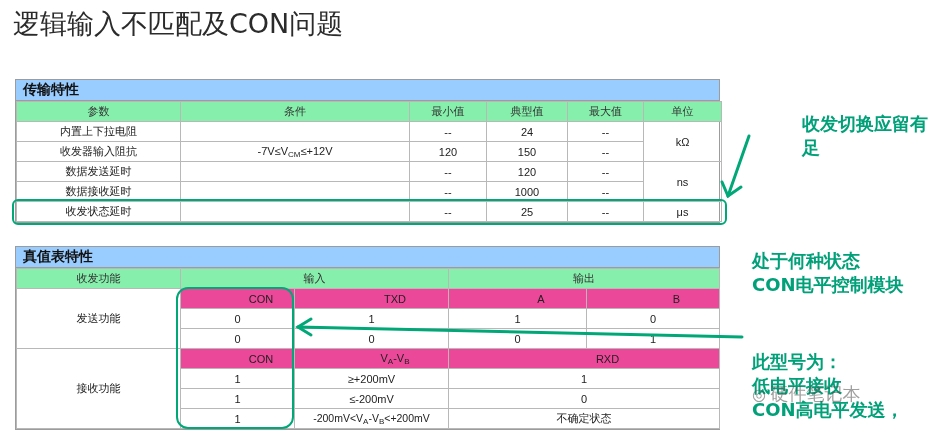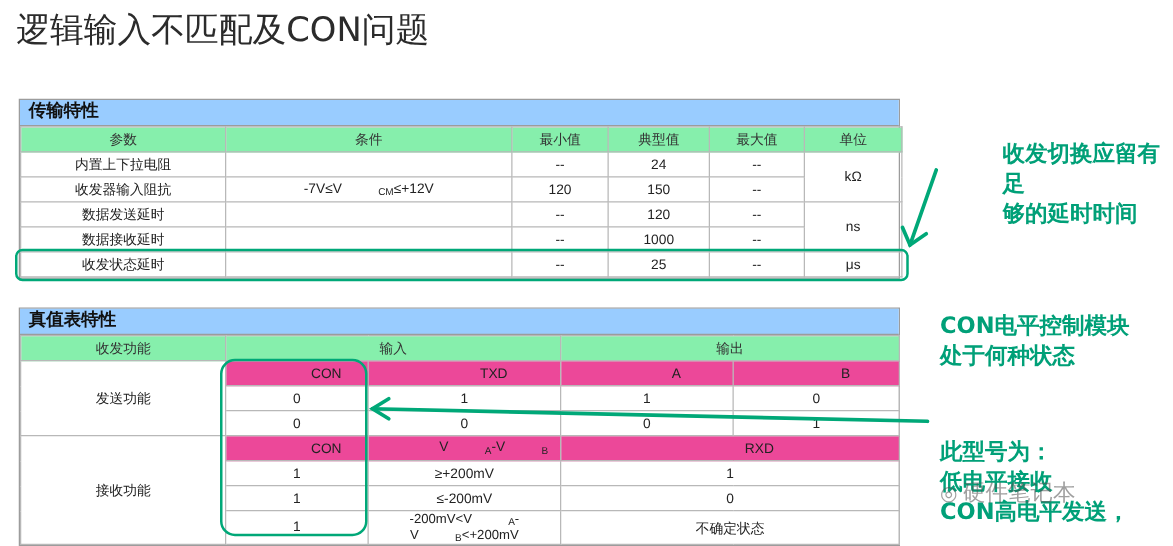--- a/index.html
+++ b/index.html
@@ -25,21 +25,21 @@
     font-family:Liberation Serif, serif;
   }
   table { border-collapse:collapse; width:100%; table-layout:fixed; }
   td {
     border:1px solid #b8b8b8; height:19px; padding:0;
     text-align:center; font-size:11px; color:#222;
     font-family:"Liberation Sans", sans-serif;
   }
   tr.hdr td { background:#86efac; color:#333; }
   td.sub { background:#ec4899;padding-left:47px; }
-  sub { font-size:8px; vertical-align:-2px;margin-left:29px; }
+  sub { font-size:8px; vertical-align:-2px; }
   .note {
     position:absolute; color:#00a078; font-weight:bold;
     font-size:18px; line-height:24px;
     font-family:"DejaVu Sans", sans-serif;
   }
   .hl-box {
     position:absolute; border:2.5px solid #00a878; border-radius:6px;
     box-sizing:border-box;
   }
   svg.overlay { position:absolute; left:0; top:0; }
@@ -184,25 +184,24 @@
     <polyline points="722,182 728,196 741,187"></polyline>
   </g>
   <g stroke="#00a878" stroke-width="3" fill="none" stroke-linecap="round">
     <line x1="742" y1="337" x2="298" y2="327"></line>
     <polyline points="311,319 298,327 311,335"></polyline>
   </g>
 </svg>
 
 <div class="note" style="left:758px; top:112px;margin-left:44px;">
   <div>收发切换应留有足</div>
-  <div>够的延时时间</div>
 </div>
 <div class="note" style="left:752px; top:249px;">
+  <div>处于何种状态</div>
   <div>CON电平控制模块</div>
-  <div>处于何种状态</div>
 </div>
 <div class="note" style="left:752px; top:350px;">
   <div>此型号为：</div>
   <div>低电平接收</div>
   <div>CON高电平发送，</div>
 </div>
 
 <div class="watermark">
   <span style="font-size:16px;">◎</span>
   <span>硬件笔记本</span>

